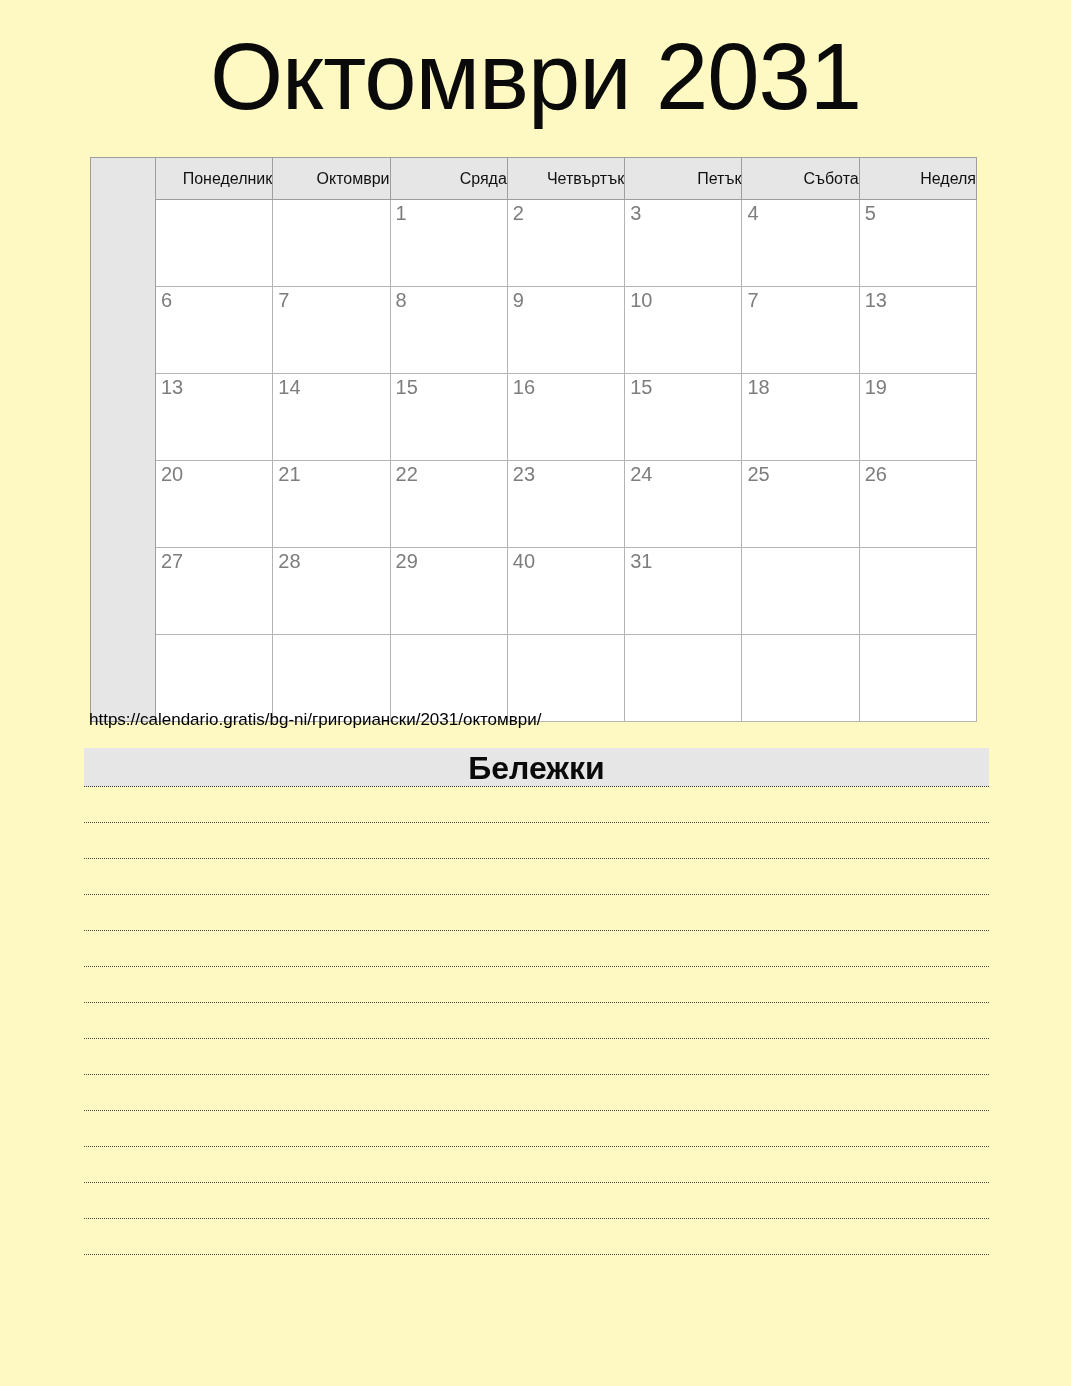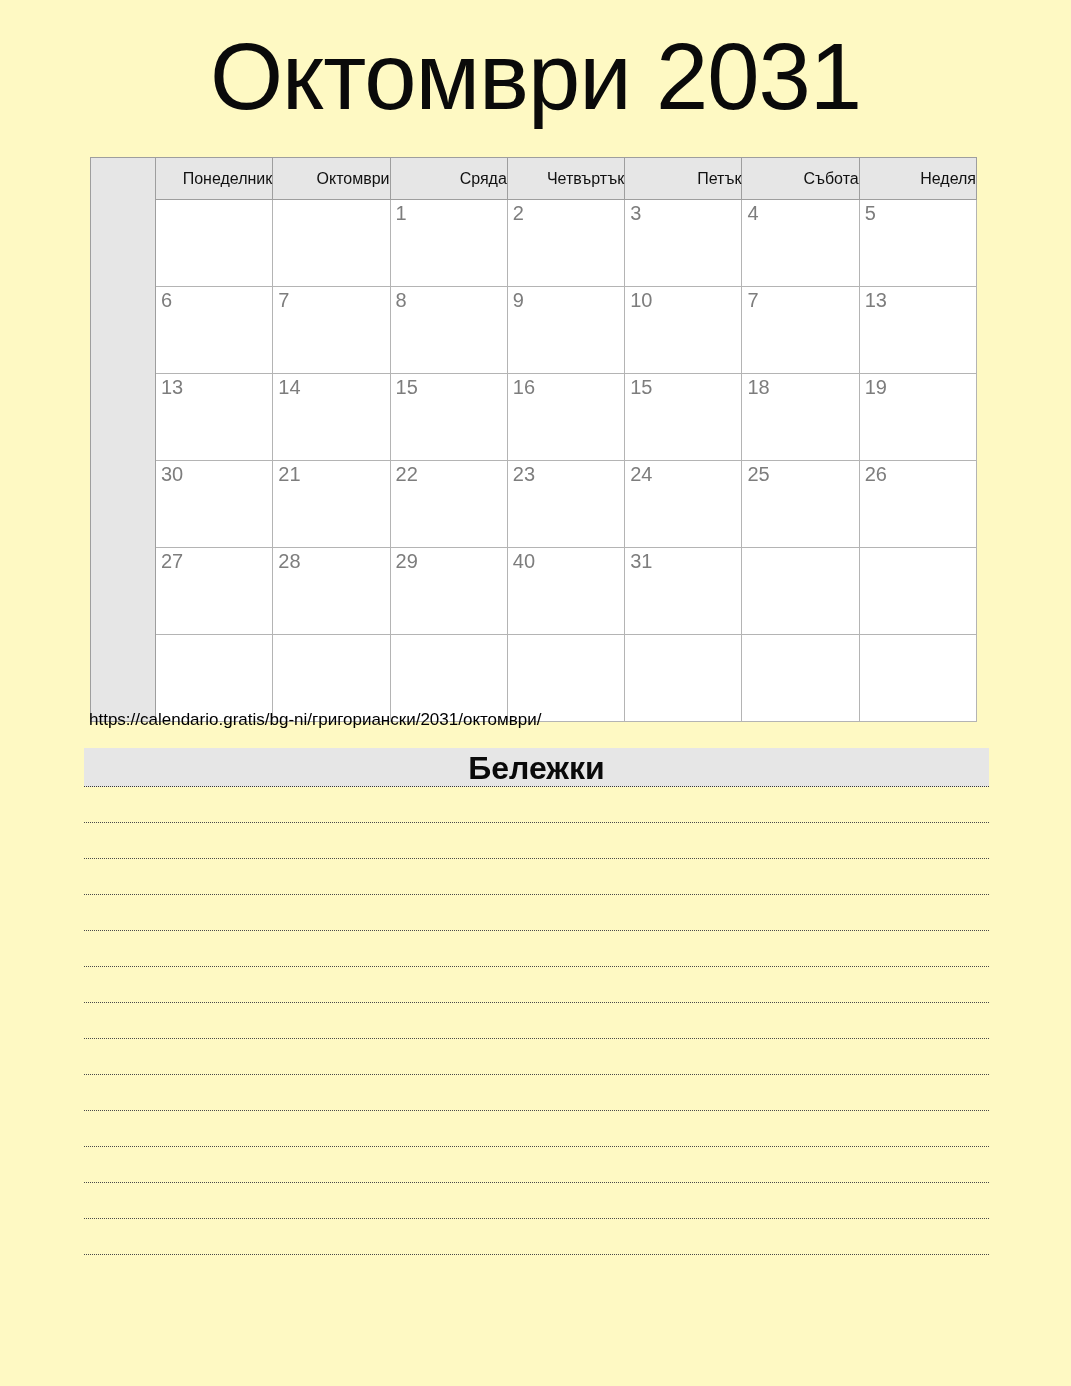--- a/index.html
+++ b/index.html
@@ -151,21 +151,21 @@
       <tr>
         <td class="day">13</td>
         <td class="day">14</td>
         <td class="day">15</td>
         <td class="day">16</td>
         <td class="day">15</td>
         <td class="day">18</td>
         <td class="day">19</td>
       </tr>
       <tr>
-        <td class="day">30</td>
+        <td class="day">20</td>
         <td class="day">21</td>
         <td class="day">22</td>
         <td class="day">23</td>
         <td class="day">24</td>
         <td class="day">25</td>
         <td class="day">26</td>
       </tr>
       <tr>
         <td class="day">27</td>
         <td class="day">28</td>

